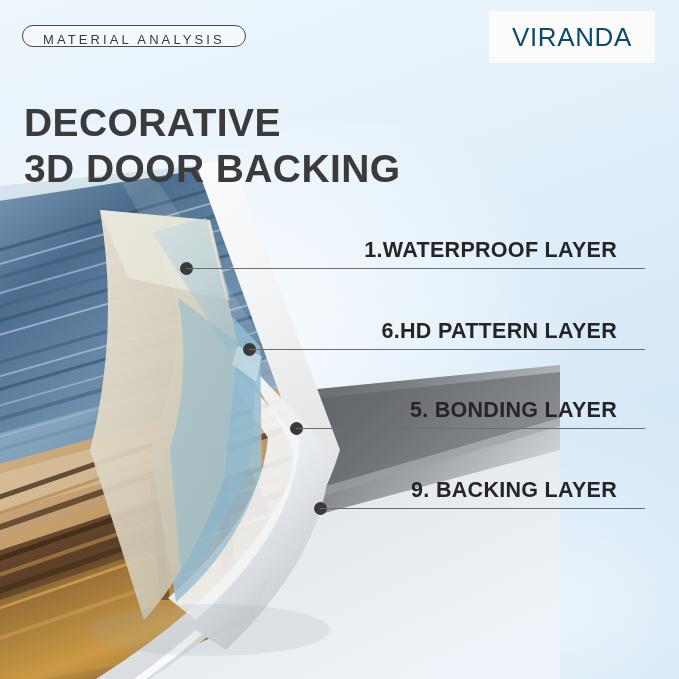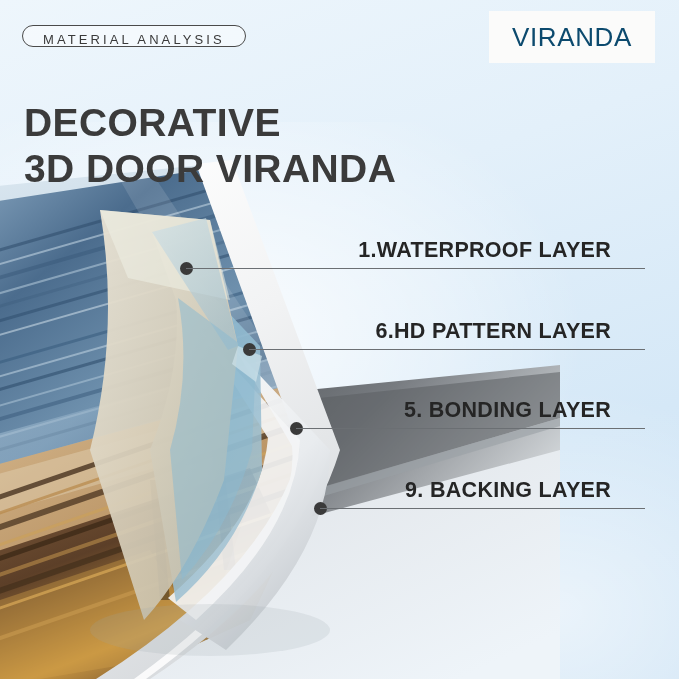--- a/index.html
+++ b/index.html
@@ -107,21 +107,21 @@
     position: absolute;
     width: 13px;
     height: 13px;
     border-radius: 50%;
     background: #3a3a3a;
     top: -6px;
     left: -6px;
   }
   .callout-label {
     position: absolute;
-    right: 34px;
+    right: 28px;
     font-size: 21.5px;
     font-weight: bold;
     color: #252525;
     letter-spacing: 0.3px;
     white-space: nowrap;
     transform: translateY(-100%);
     padding-bottom: 5px;
   }
 </style>
 </head>
@@ -304,21 +304,21 @@
 
         <ellipse cx="210" cy="480" rx="120" ry="26" fill="#9aa4ac" opacity="0.18"></ellipse>
       </g>
     </svg>
   </div>
 
   <div class="badge">MATERIAL ANALYSIS</div>
 
   <div class="title-block">
     <span class="title-line">DECORATIVE</span>
-    <span class="title-line">3D DOOR VIRANDA</span>
+    <span class="title-line">3D DOOR BACKING</span>
   </div>
 
   <div class="logo-box">
     <span class="logo-text">VIRANDA</span>
   </div>
 
   <div class="callout" style="left:186px; top:268px; width:459px;">
     <span class="callout-dot"></span>
     <span class="callout-line" style="left:0; width:459px;"></span>
     <span class="callout-label">1.WATERPROOF LAYER</span>

